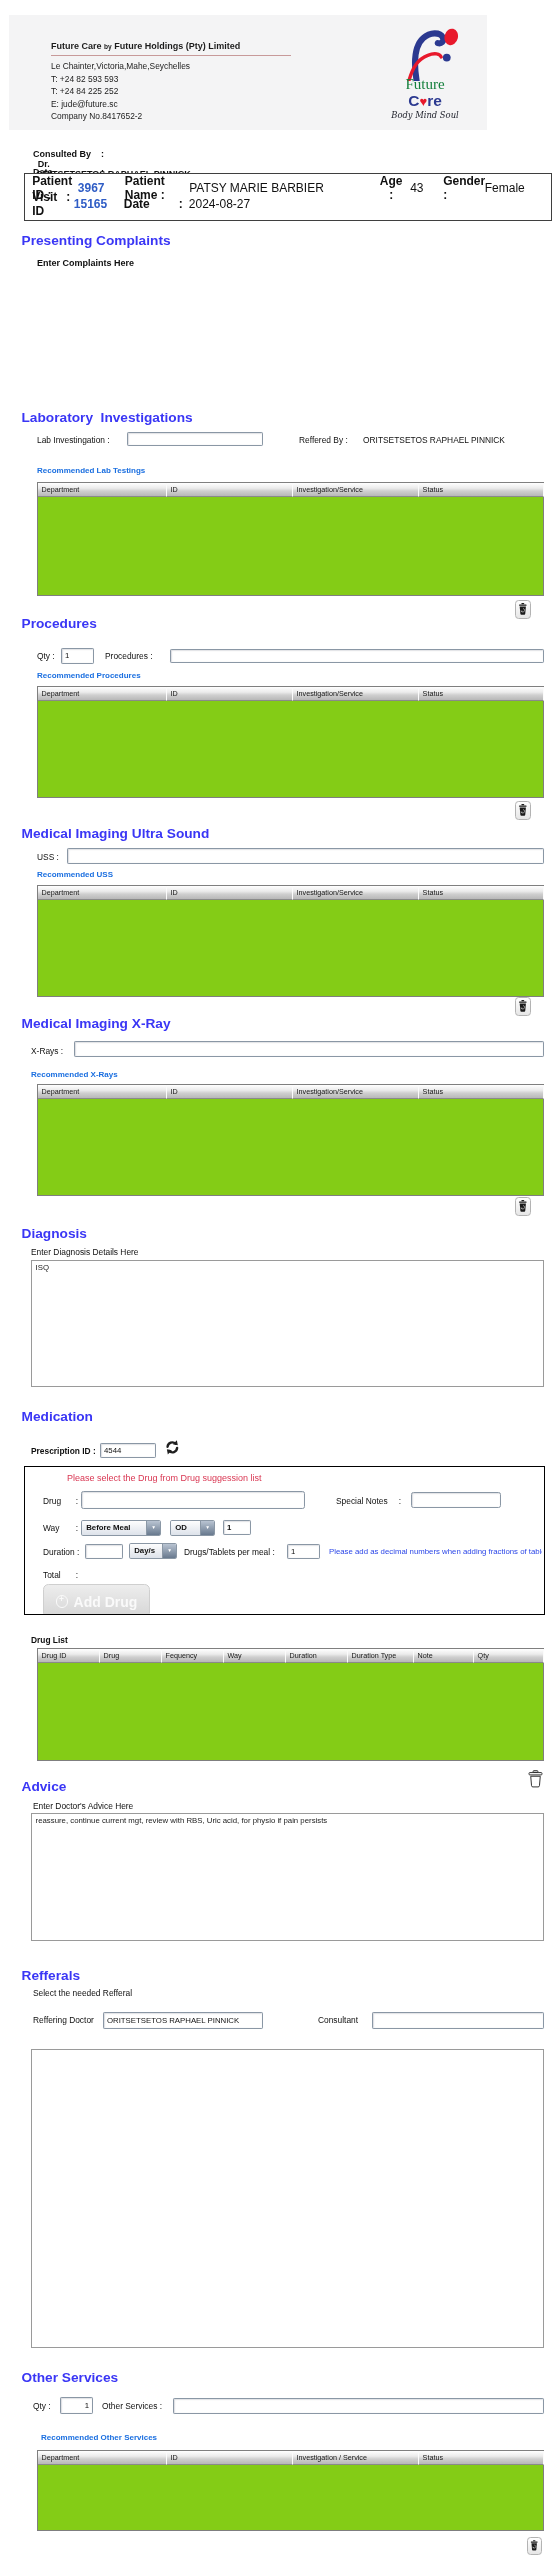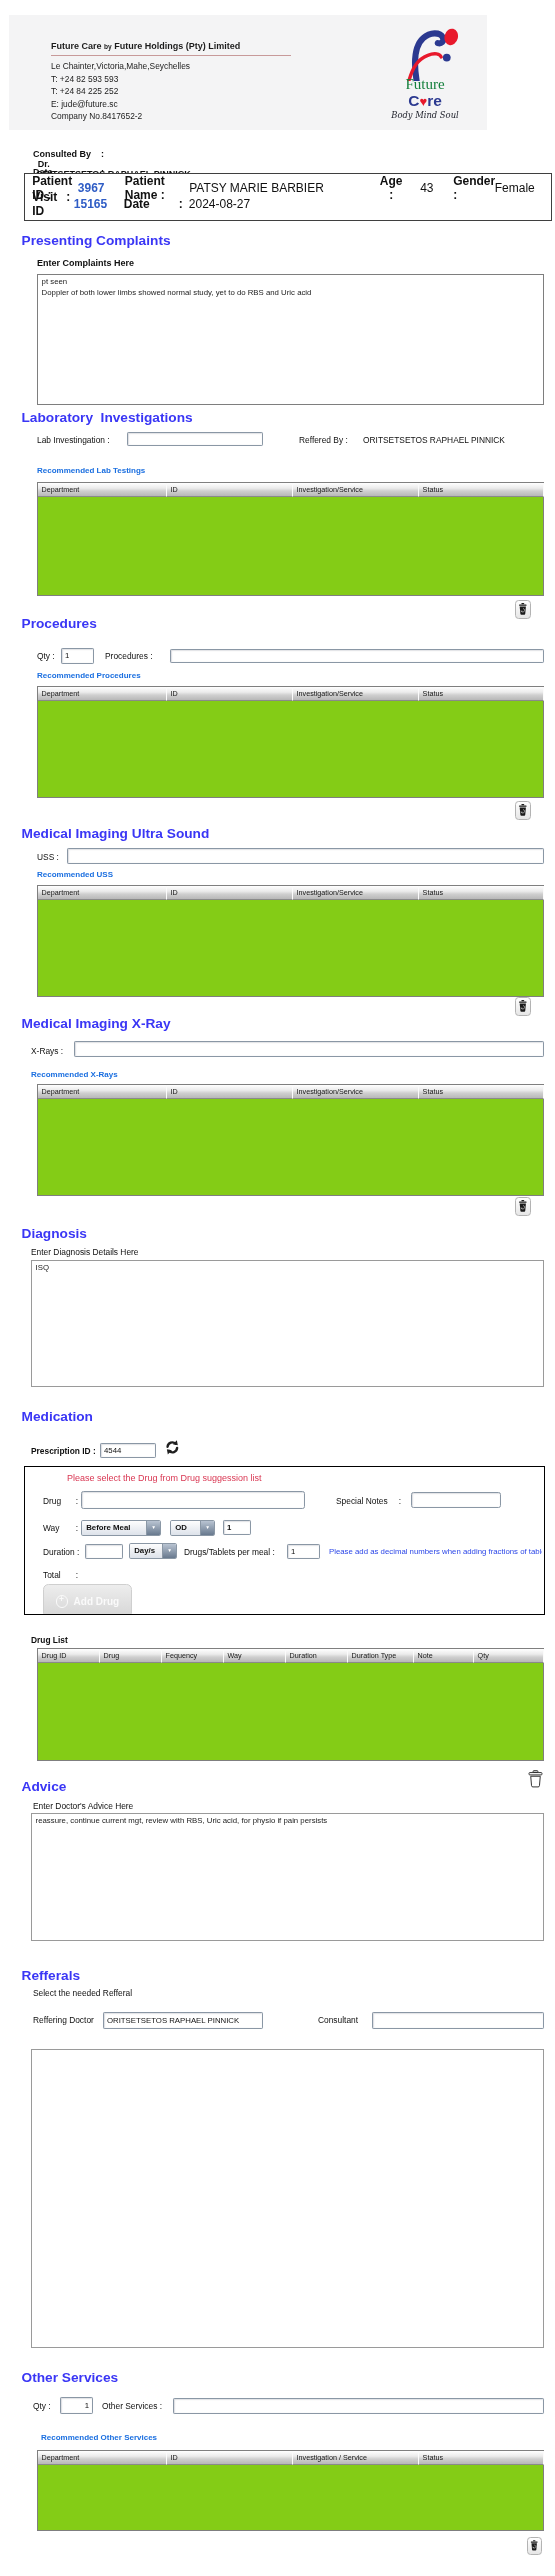--- a/index.html
+++ b/index.html
@@ -54,21 +54,21 @@
   .icon-btn{width:16px;height:19px;border:0.6px solid #b3b3b3;border-radius:3.6px;
             background:linear-gradient(#ffffff,#e6e6e6);display:flex;align-items:center;justify-content:center;
             padding:0;cursor:pointer;}
   .bare-btn{background:none;border:none;padding:0;cursor:pointer;}
   
   .medpanel{left:24px;top:1466px;width:521px;height:149px;border:1.8px solid #000;background:#fff;overflow:hidden;}
   .warn{color:#d93652;font-size:9px;white-space:pre;padding-left:24px;}
   .hint{color:#2b46e8;font-size:7.8px;white-space:nowrap;}
   .add-btn{display:flex;align-items:center;gap:5.4px;height:35px;padding:0 12px;border-radius:5.4px;
            border:0.6px solid #cfcfcf;background:linear-gradient(#ededed,#d5d5d5);
-           color:#fafafa;font-weight:700;font-size:10px;cursor:default;}
+           color:#fafafa;font-weight:700;font-size:14px;cursor:default;}
   .plus{width:10.2px;height:10.2px;border:1.2px solid #fafafa;border-radius:50%;position:relative;flex:0 0 auto;}
   .plus::before{content:"+";position:absolute;left:2.1px;top:-1.5px;font-size:8.4px;line-height:1;}
   .bigbox{border:0.6px solid #9a9a9a;background:#fff;}
 </style>
 </head>
 <body>
 
 <div id="page">
 
   <div class="abs hcard">
@@ -103,42 +103,40 @@
     <span style="margin-left:4.8px;">2024-08-27</span>
   </div>
 
   <div class="abs pbox">
     <div class="prow">
       <span class="b" style="width:42px;">Patient ID :</span>
       <span class="idval" style="width:47px;margin-left:3.6px;">3967</span>
       <span class="b" style="width:62px;">Patient Name :</span>
       <span style="width:189px;margin-left:2.4px;">PATSY MARIE BARBIER</span>
       <span class="b" style="width:26px;text-align:center;">Age :</span>
-      <span style="width:33px;margin-left:16px;">43</span>
+      <span style="width:33px;margin-left:6px;">43</span>
       <span class="b" style="width:38px;">Gender :</span>
       <span style="margin-left:3.6px;">Female</span>
     </div>
     <div class="prow">
       <span class="lv b" style="width:38px;">
           <span>Visit ID</span>
           <span>:</span>
         </span>
       <span class="idval" style="width:50px;margin-left:3.6px;">15165</span>
       <span class="lv b" style="width:59px;">
           <span>Date</span>
           <span>:</span>
         </span>
       <span style="margin-left:6px;">2024-08-27</span>
     </div>
   </div>
 
   <div class="abs sec-title" style="left:21.5px;top:233px;">Presenting Complaints</div>
   <div class="abs lbl b" style="left:37px;top:258px;font-size:9px;">Enter Complaints Here</div>
-  <textarea class="abs w-textarea" style="left: 37px; top: 274px; width: 507px; height: 131px;">pt seen
-Doppler of both lower limbs showed normal study, yet to do RBS and Uric acid</textarea>
 
   <div class="abs sec-title" style="left:21.5px;top:410px;">Laboratory  Investigations</div>
   <div class="abs lbl" style="left:37px;top:435px;">Lab Investingation :</div>
   <input class="abs w-input" style="left: 127px; top: 432px; width: 136px;">
   <div class="abs lbl" style="left:299px;top:435px;">Reffered By :</div>
   <div class="abs lbl" style="left:363px;top:435px;">ORITSETSETOS RAPHAEL PINNICK</div>
   <div class="abs rec" style="left:37px;top:466px;">Recommended Lab Testings</div>
   <div class="abs gtable" style="left:37px;top:482px;width:507px;">
     <div class="ghead">
       <div class="gth">Department</div>

